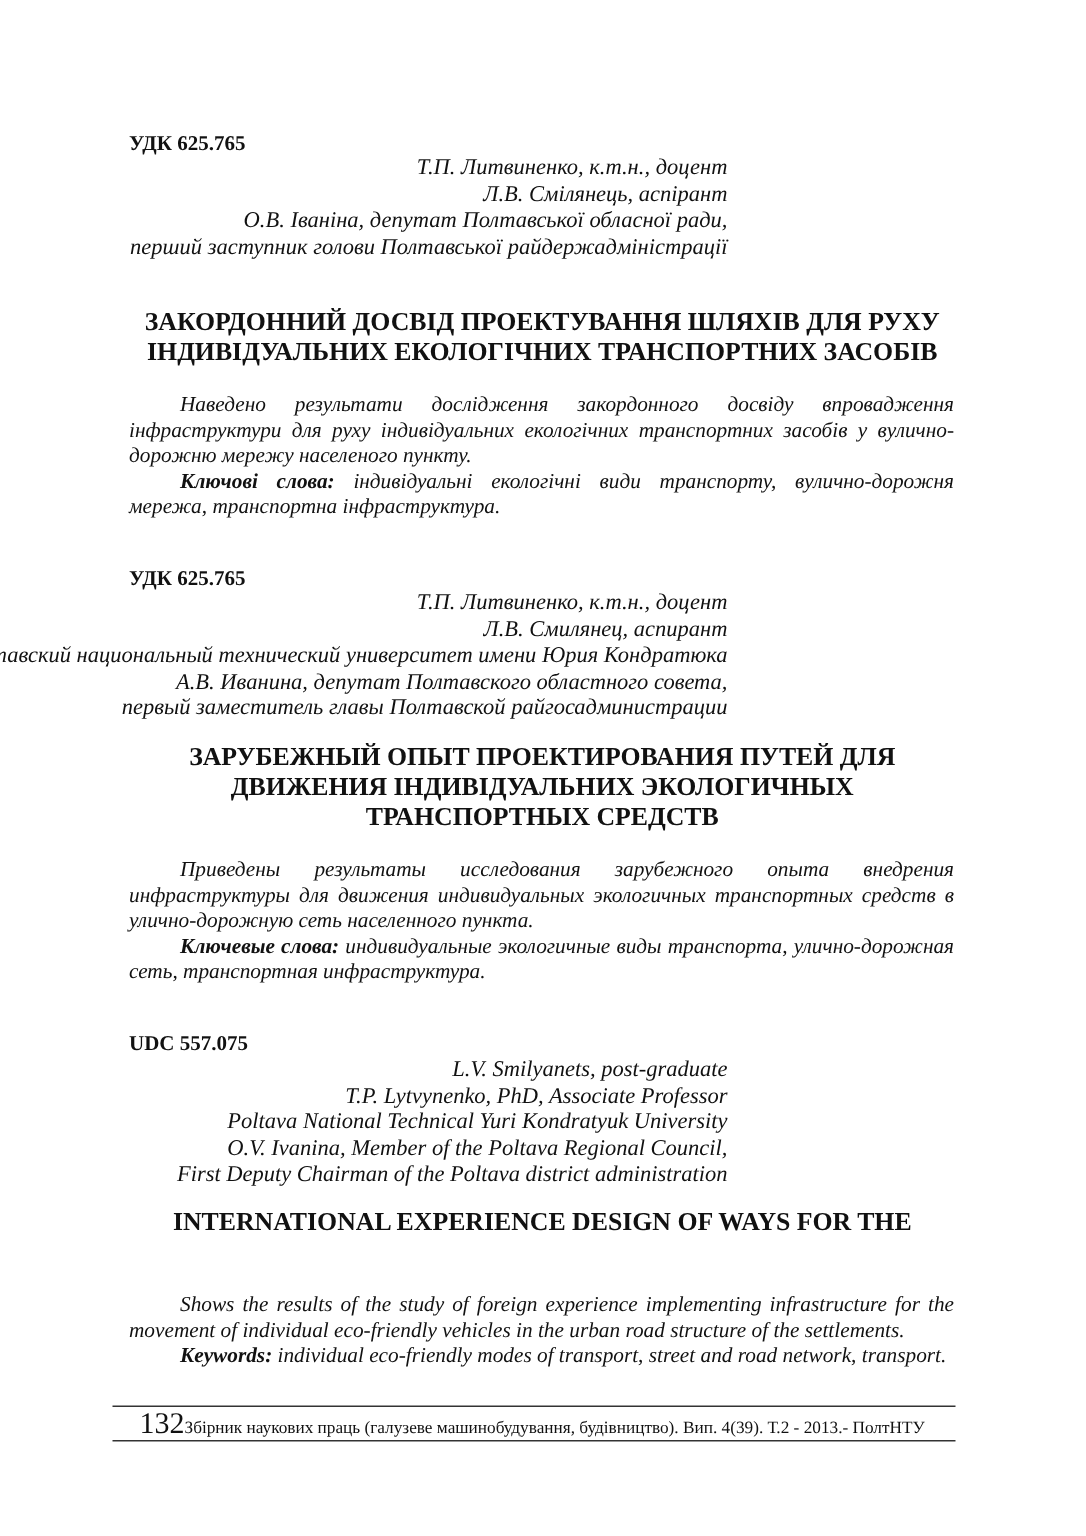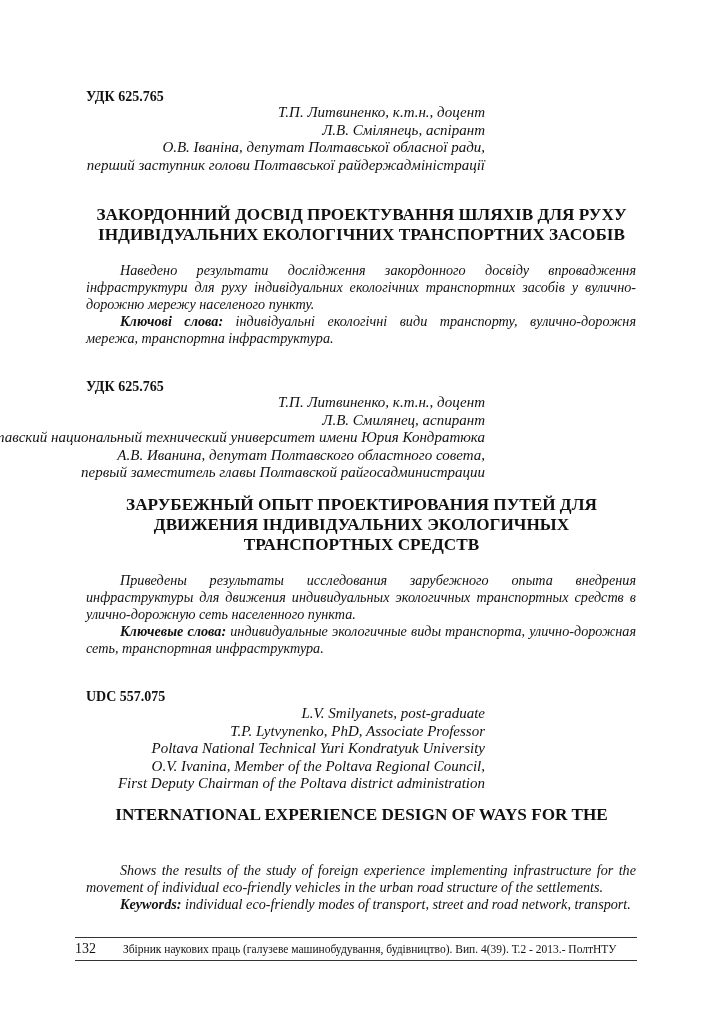--- a/index.html
+++ b/index.html
@@ -76,22 +76,22 @@
       width: 562px;
       top: 940px;
       height: 18px;
       font-size: 11.5px;
       line-height: 18px;
       white-space: nowrap;
     }
     .footer .pageno {
       display: inline-block;
       width: 48px;
-      text-align: left;
-      font-size: 14px;
+      text-align: right;
+      font-size: 20px;
     }
   </style>
 </head>
 <body>
 
 <div class="page">
 
   <div class="udk" style="top:89px;">УДК 625.765</div>
   <div class="authors" style="top:104px;">
     <div>Т.П. Литвиненко, к.т.н., доцент</div>

